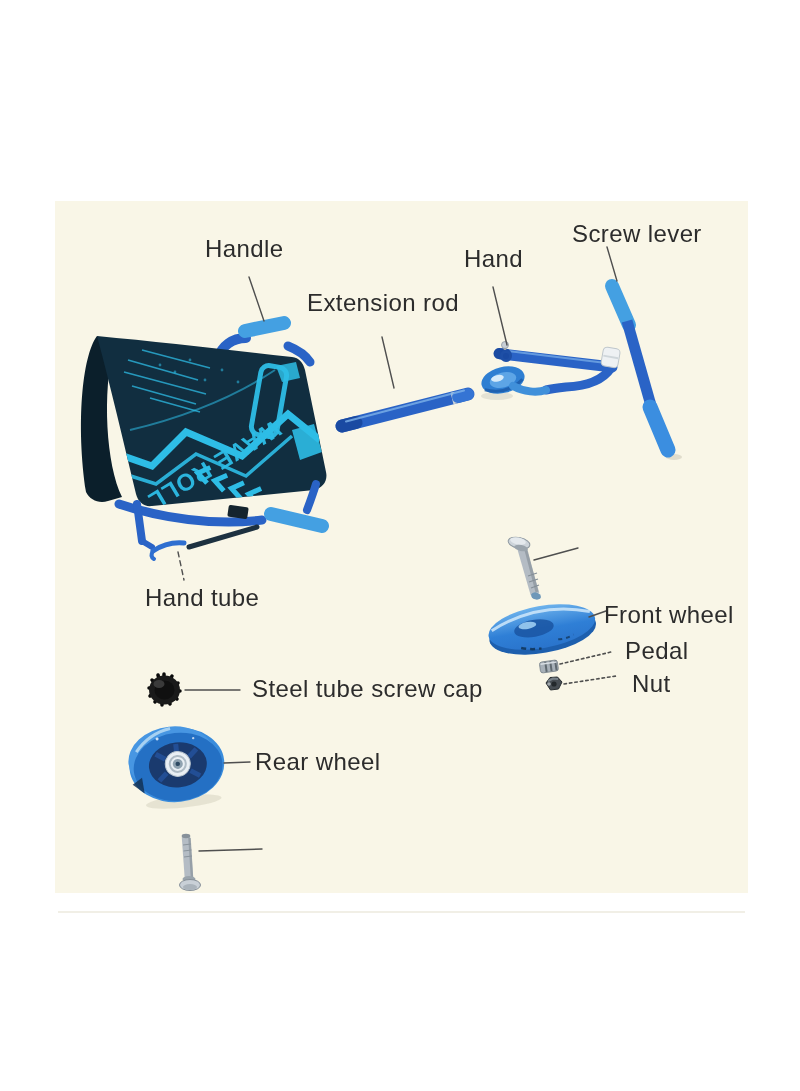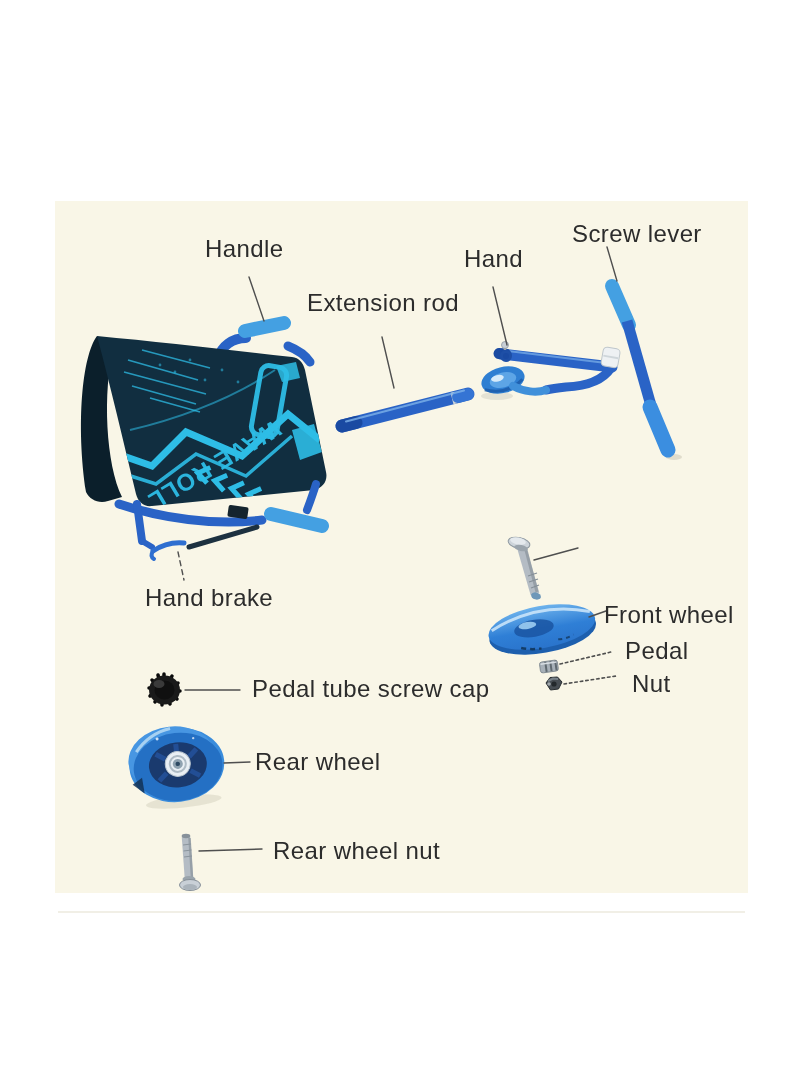--- a/index.html
+++ b/index.html
@@ -229,21 +229,20 @@
     <line x1="185" y1="690" x2="240" y2="690"></line>
     <line x1="224" y1="763" x2="250" y2="762"></line>
     <line x1="199" y1="851" x2="262" y2="849"></line>
   </g>
 </svg>
 
 <div class="lbl" style="left:205px;top:236px">Handle</div>
 <div class="lbl" style="left:307px;top:290px">Extension rod</div>
 <div class="lbl" style="left:464px;top:246px">Hand</div>
 <div class="lbl" style="left:572px;top:221px">Screw lever</div>
-<div class="lbl" style="left:145px;top:585px">Hand brake</div>
+<div class="lbl" style="left:145px;top:585px">Hand tube</div>
 <div class="lbl" style="left:604px;top:602px">Front wheel</div>
 <div class="lbl" style="left:625px;top:638px">Pedal</div>
 <div class="lbl" style="left:632px;top:671px">Nut</div>
-<div class="lbl" style="left:252px;top:676px">Pedal tube screw cap</div>
+<div class="lbl" style="left:252px;top:676px">Steel tube screw cap</div>
 <div class="lbl" style="left:255px;top:749px">Rear wheel</div>
-<div class="lbl" style="left:273px;top:838px">Rear wheel nut</div>
 
 </div>
 
 </body></html>

